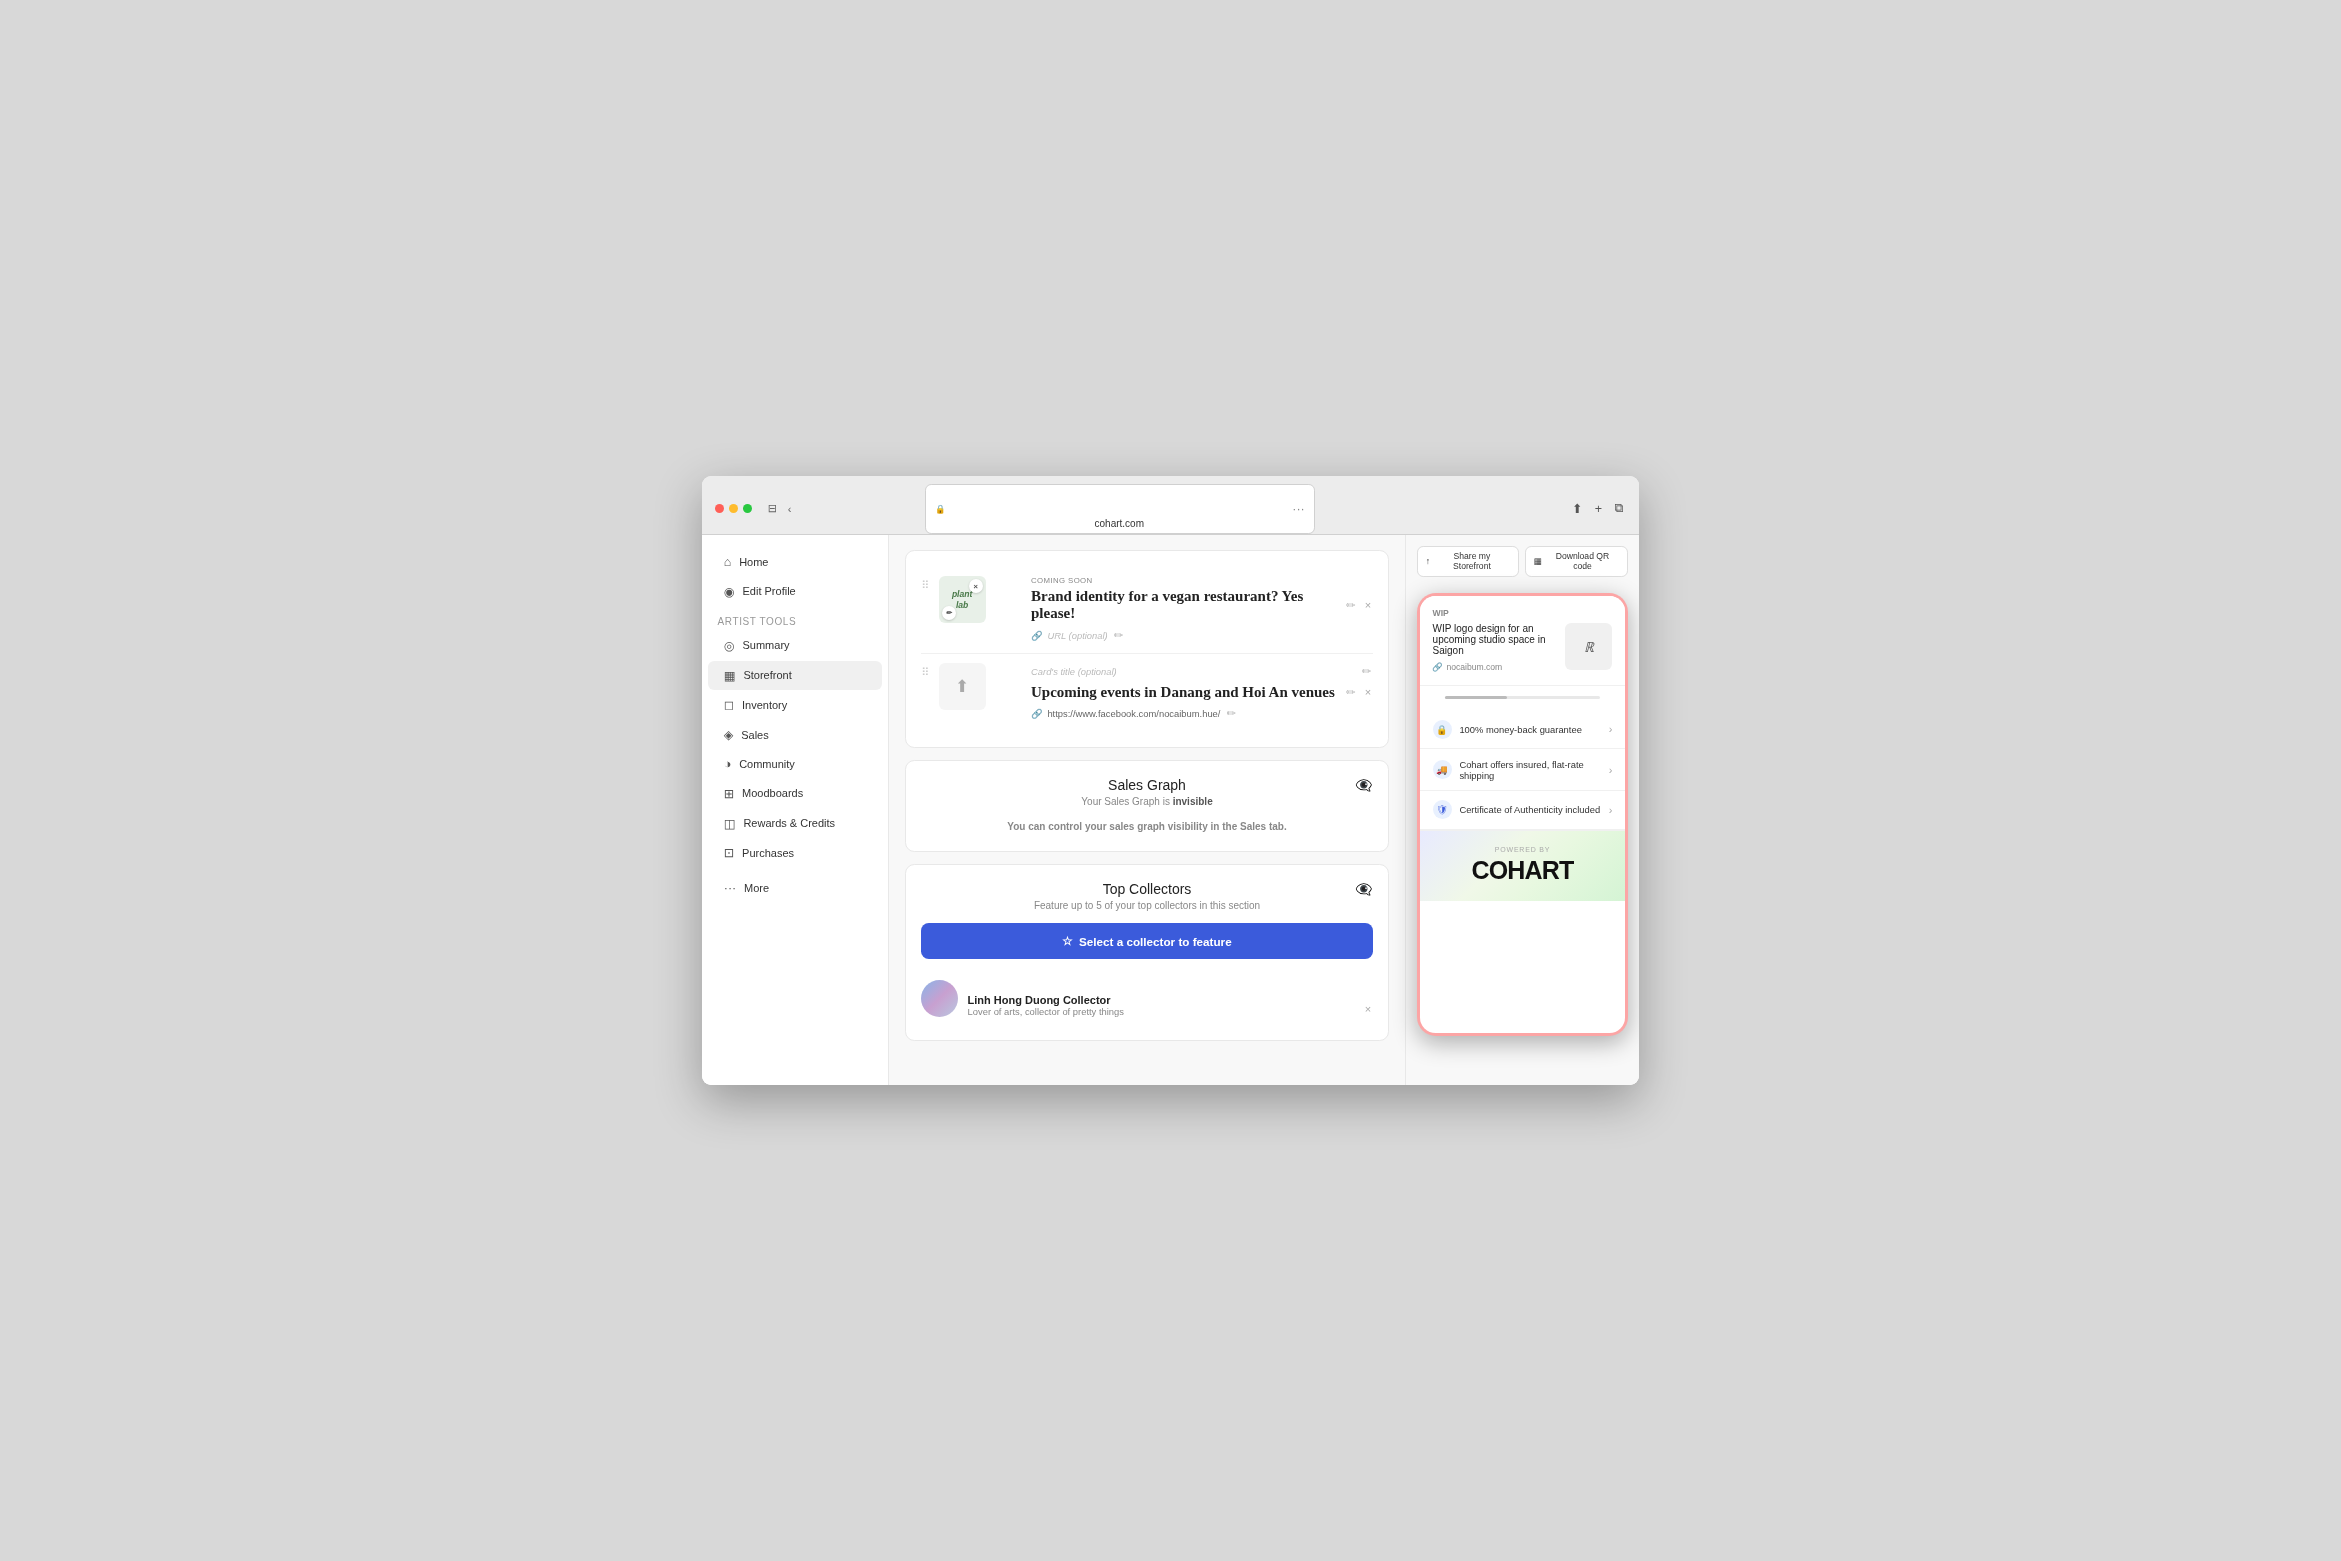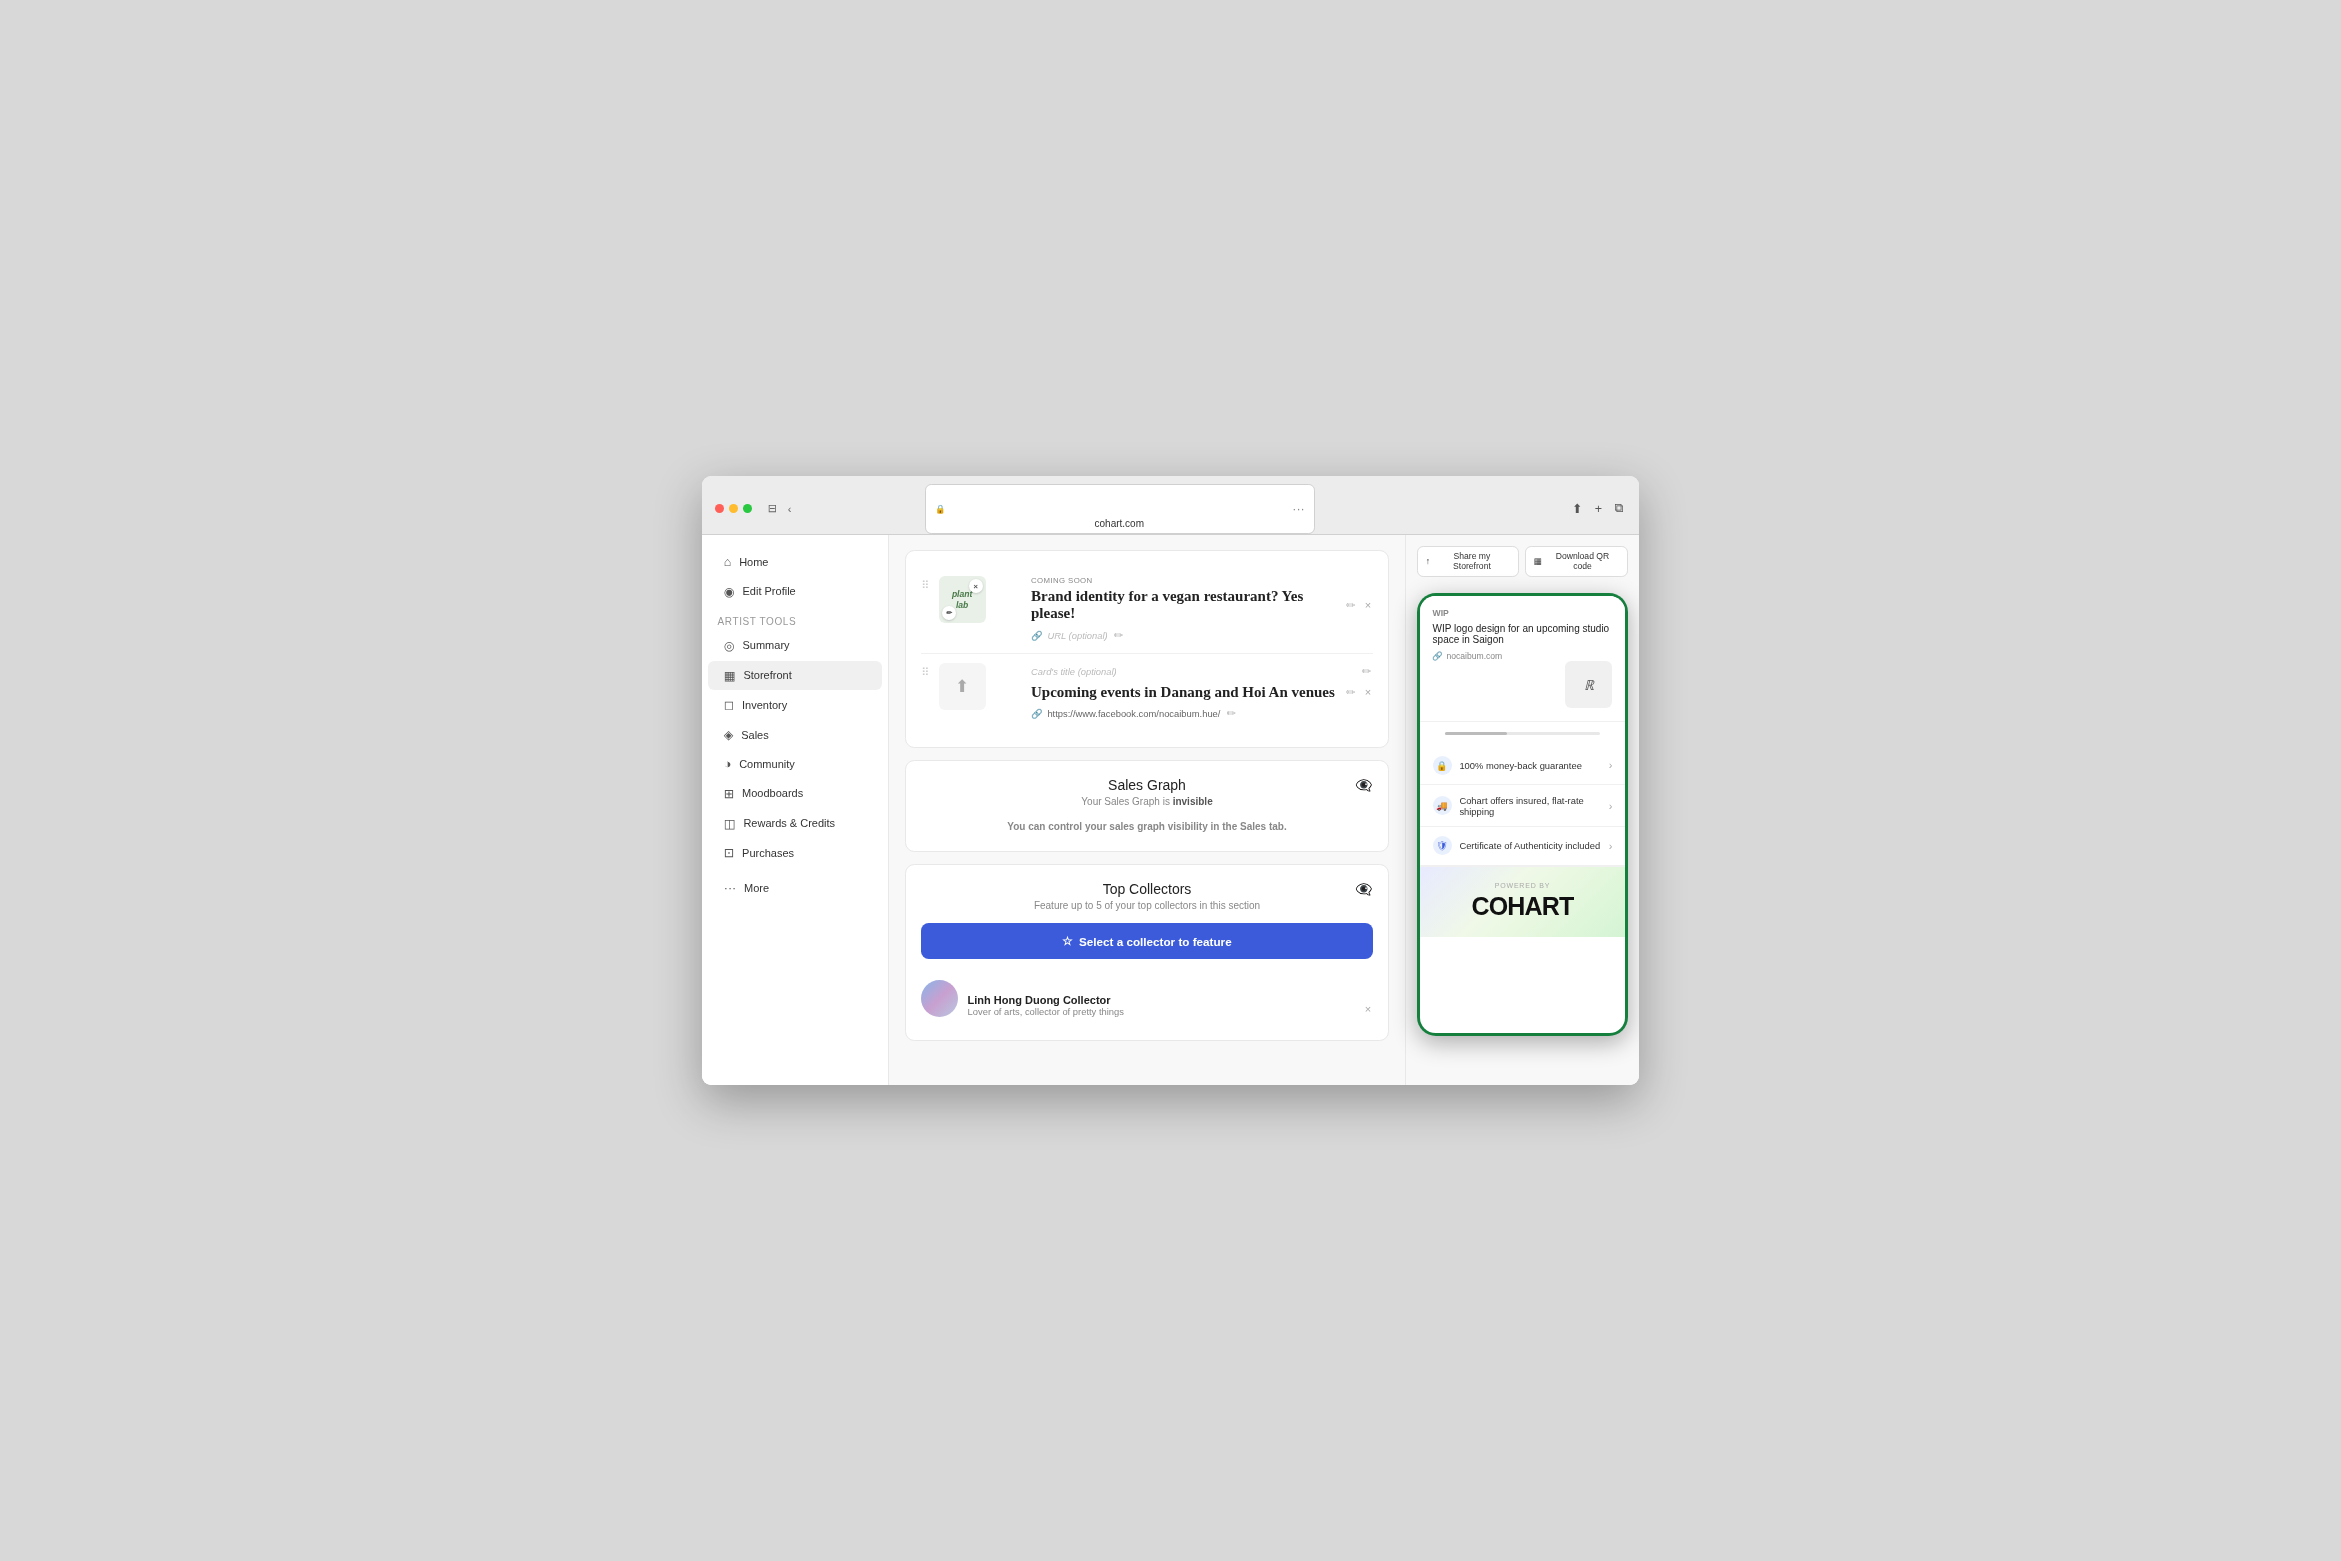--- a/index.html
+++ b/index.html
@@ -350,21 +350,21 @@
       flex-shrink: 0;
       background: #f8f8f8;
       border-left: 0.8px solid #e8e8e8;
       padding: 11px;
       display: flex;
       flex-direction: column;
       gap: 7.8px;
     }
 
     .phone-preview {
-      background: #15803d;
+      background: #fca5a5;
       border-radius: 19px;
       padding: 3.1px;
       box-shadow: 0 6.2px 23.4px rgba(0,0,0,0.3);
     }
 
     .phone-screen {
       background: white;
       border-radius: 15.6px;
       overflow: hidden;
       min-height: 437px;
@@ -501,21 +501,20 @@
       background: white;
       font-size: 8.6px;
       color: #333;
       cursor: pointer;
     }
 
     .wip-row {
       display: flex;
       justify-content: space-between;
       align-items: flex-start;
-      flex-direction: column;
     }
 
     .upload-icon-box {
       width: 47px;
       height: 47px;
       background: #f5f5f5;
       border-radius: 6.2px;
       display: flex;
       align-items: center;
       justify-content: center;

